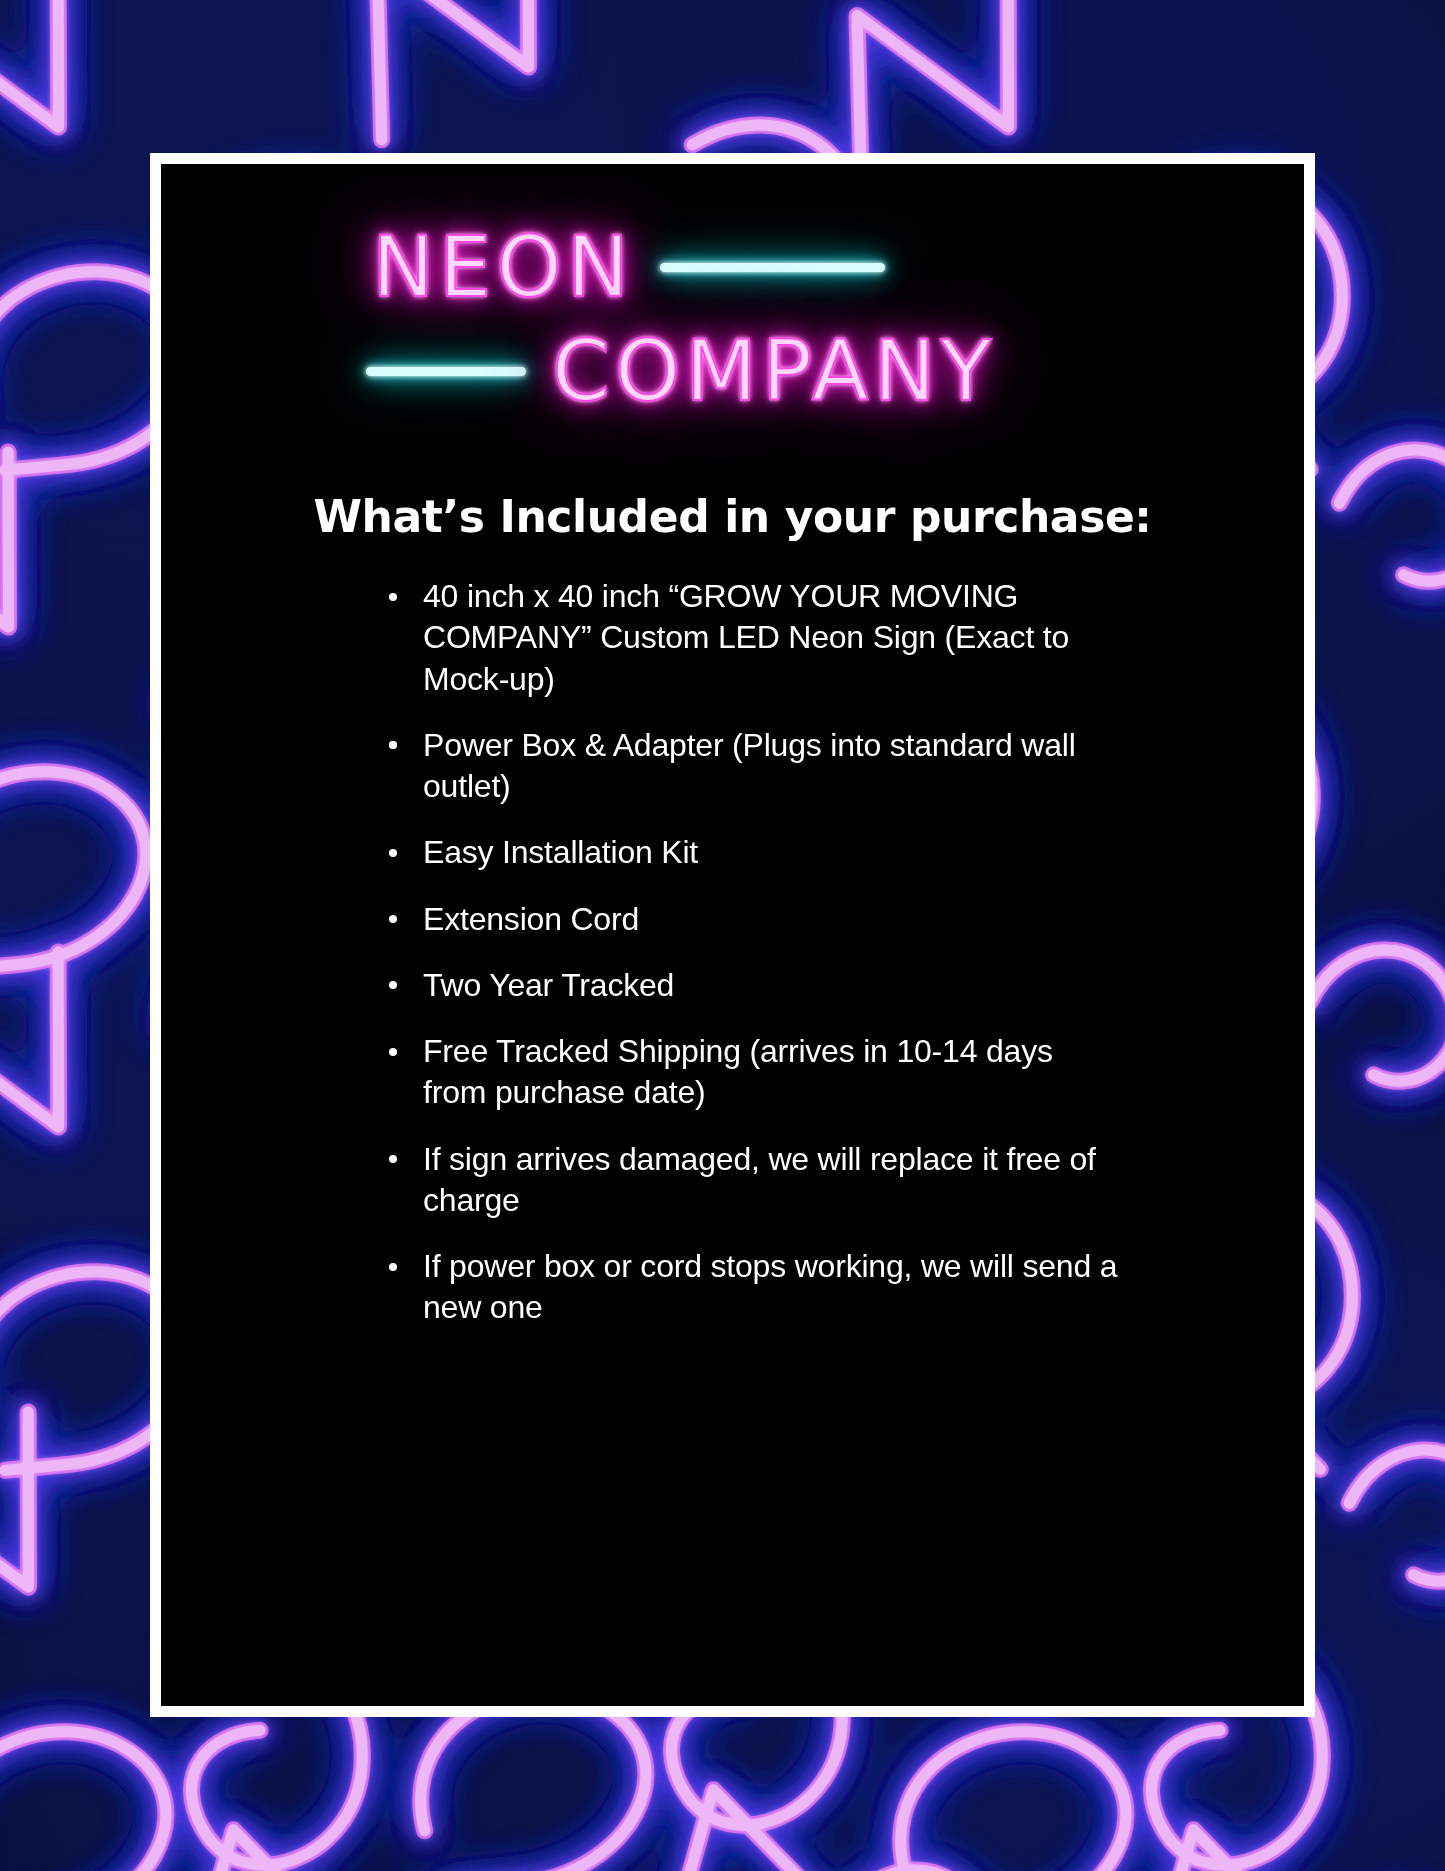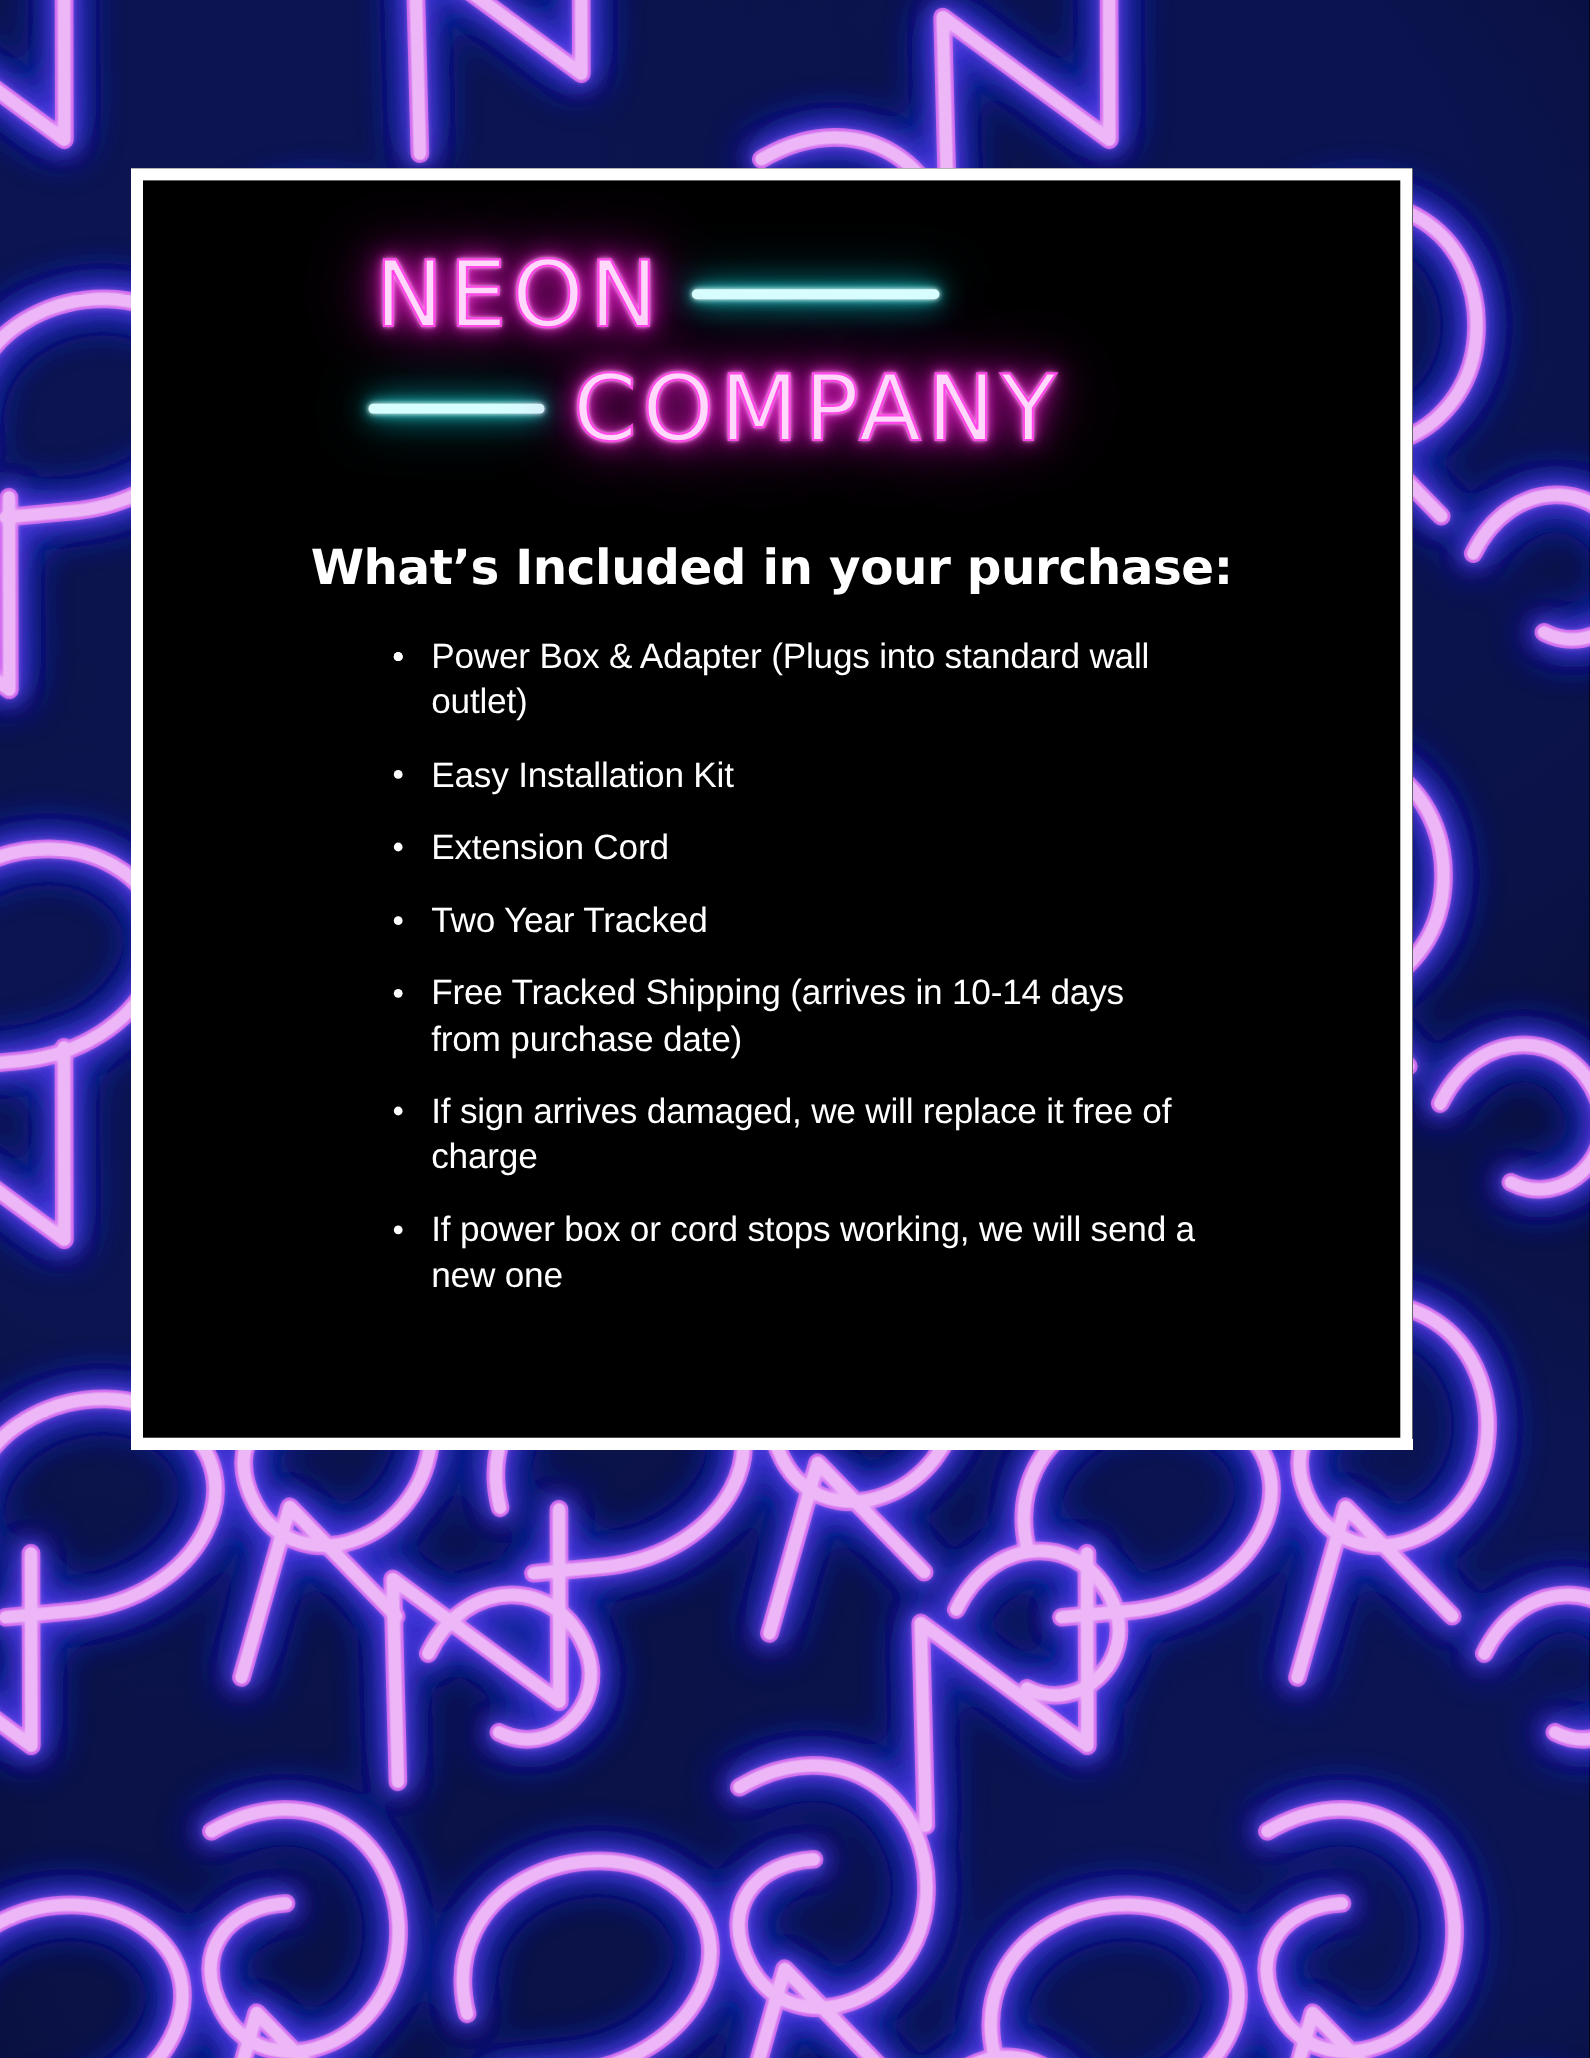--- a/index.html
+++ b/index.html
@@ -44,24 +44,24 @@
   .bg-svg {
     position: absolute;
     inset: 0;
     width: 1445px;
     height: 1871px;
   }
 
   
   #card-frame {
     position: absolute;
-    left: 119px;
+    left: 150px;
     top: 153px;
     width: 1165px;
-    height: 1165px;
+    height: 1564px;
     background: #ffffff;
     box-sizing: border-box;
     padding: 11px;
     z-index: 5;
   }
   #card {
     width: 100%;
     height: 100%;
     background: #000000;
     box-sizing: border-box;
@@ -327,20 +327,21 @@
           <span class="neon-bar neon-bar-left"></span>
           <span class="neon-word">COMPANY</span>
         </div>
       </div>
 
       <h1 id="heading">What’s Included in your purchase:</h1>
 
       <ul id="list">
         <li>
           <span class="dot"></span>
+          <span>40 inch x 40 inch “GROW YOUR MOVING COMPANY” Custom LED Neon Sign (Exact to Mock-up)</span>
         </li>
         <li>
           <span class="dot"></span>
         </li>
         <li>
           <span class="dot"></span>
           <span>Power Box &amp; Adapter (Plugs into standard wall outlet)</span>
         </li>
         <li>
           <span class="dot"></span>

